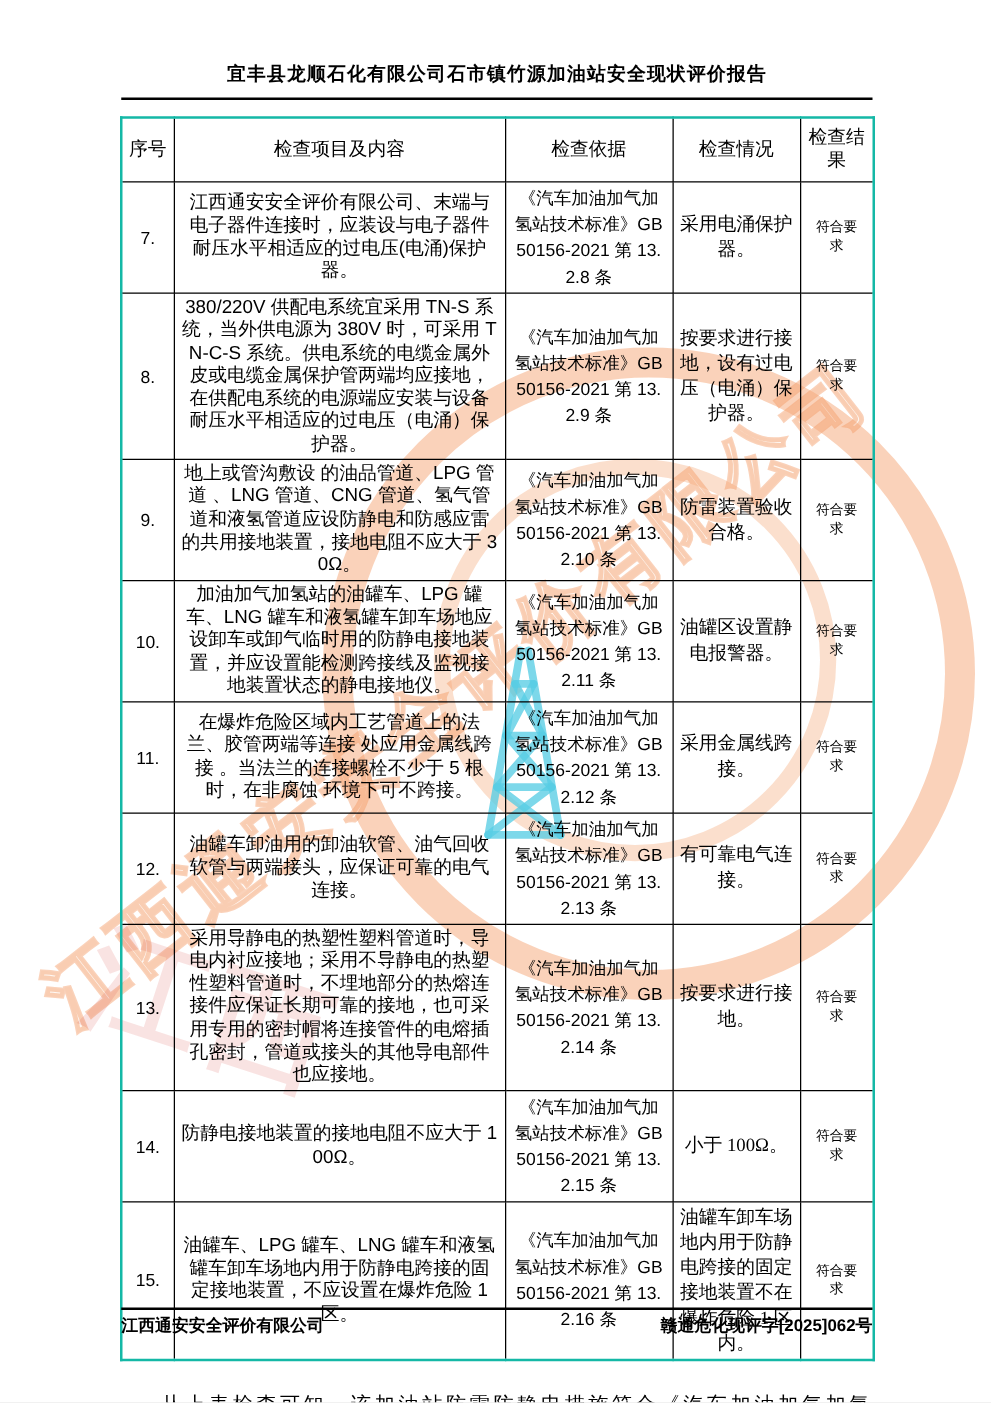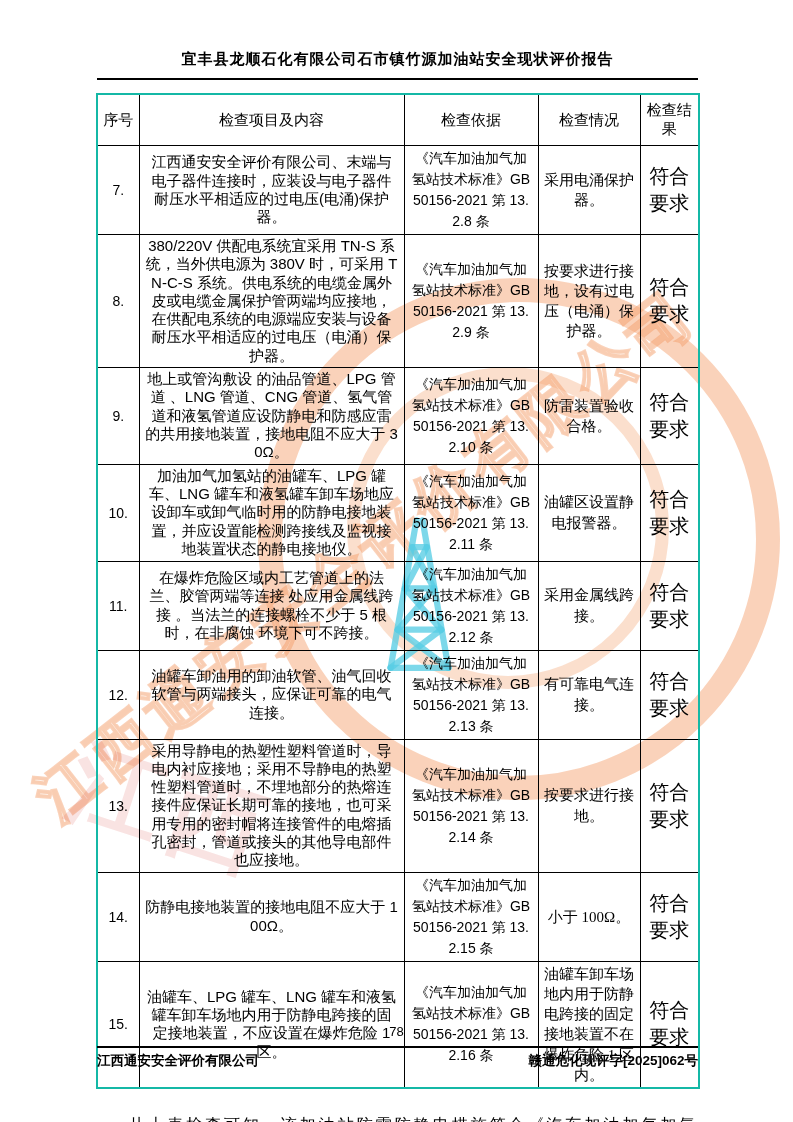--- a/index.html
+++ b/index.html
@@ -71,21 +71,21 @@
     border:1px solid #000;
     text-align:center;vertical-align:middle;
     word-break:break-all;overflow-wrap:anywhere;
     background:transparent;
   }
   table.insp th{font-weight:normal;font-size:15px;height:46px;line-height:1.25;padding:2px 3px;}
   td.col-no{font-size:14px;padding:2px 2px;}
   td.col-item{font-size:15px;line-height:1.22;padding:2px 5px;}
   td.col-basis{font-size:14px;line-height:1.5;padding:2px 6px;}
   td.col-situation{font-size:15px;line-height:1.35;padding:2px 5px;font-family:Liberation Serif, serif;}
-  td.col-result{font-size:20px;line-height:1.35;padding:2px 8px;}
+  td.col-result{font-size:11px;line-height:1.35;padding:2px 8px;}
 
   .conclusion{
     margin:16px 0 0 97px;width:601px;
     font-size:16px;line-height:2.55;letter-spacing:2.5px;
     text-indent:2em;text-align:justify;
   }
   .page-number{
     position:absolute;top:1024px;left:0;width:100%;
     text-align:center;font-size:13px;z-index:1;
   }
@@ -210,20 +210,19 @@
             <td class="col-basis">《汽车加油加气加氢站技术标准》GB 50156-2021 第 13.2.16 条</td>
             <td class="col-situation">油罐车卸车场地内用于防静电跨接的固定接地装置不在爆炸危险 1 区内。</td>
             <td class="col-result">符合要求</td>
           </tr>
         </tbody>
     </table>
 
     <p class="conclusion">从上表检查可知，该加油站防雷防静电措施符合《汽车加油加气加氢站技术标准》（GB 50156-2021）的要求。</p>
   </div>
 
-  <div class="page-number">78</div>
 
   <div class="footer">
     <span>江西通安安全评价有限公司</span>
     <span>赣通危化现评字[2025]062号</span>
   </div>
 
 </div>
 
 </body></html>

